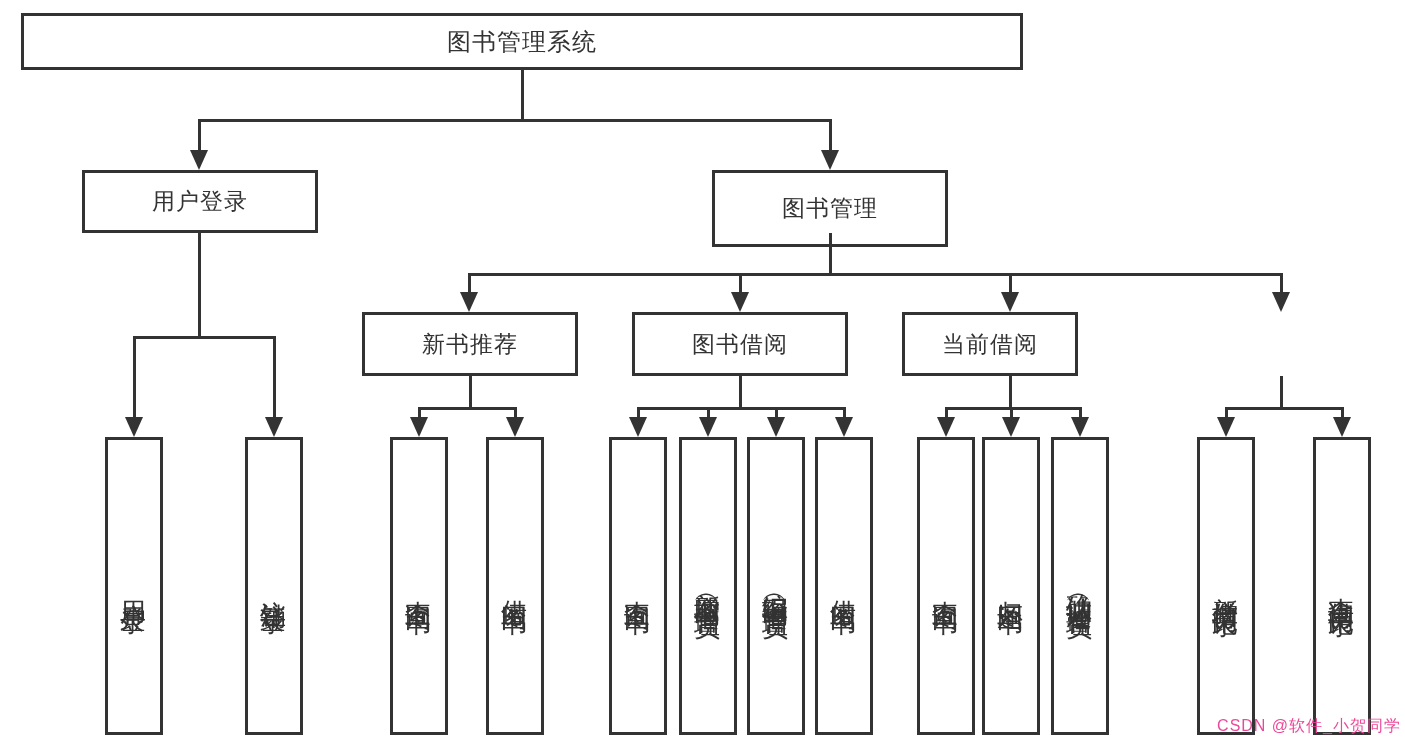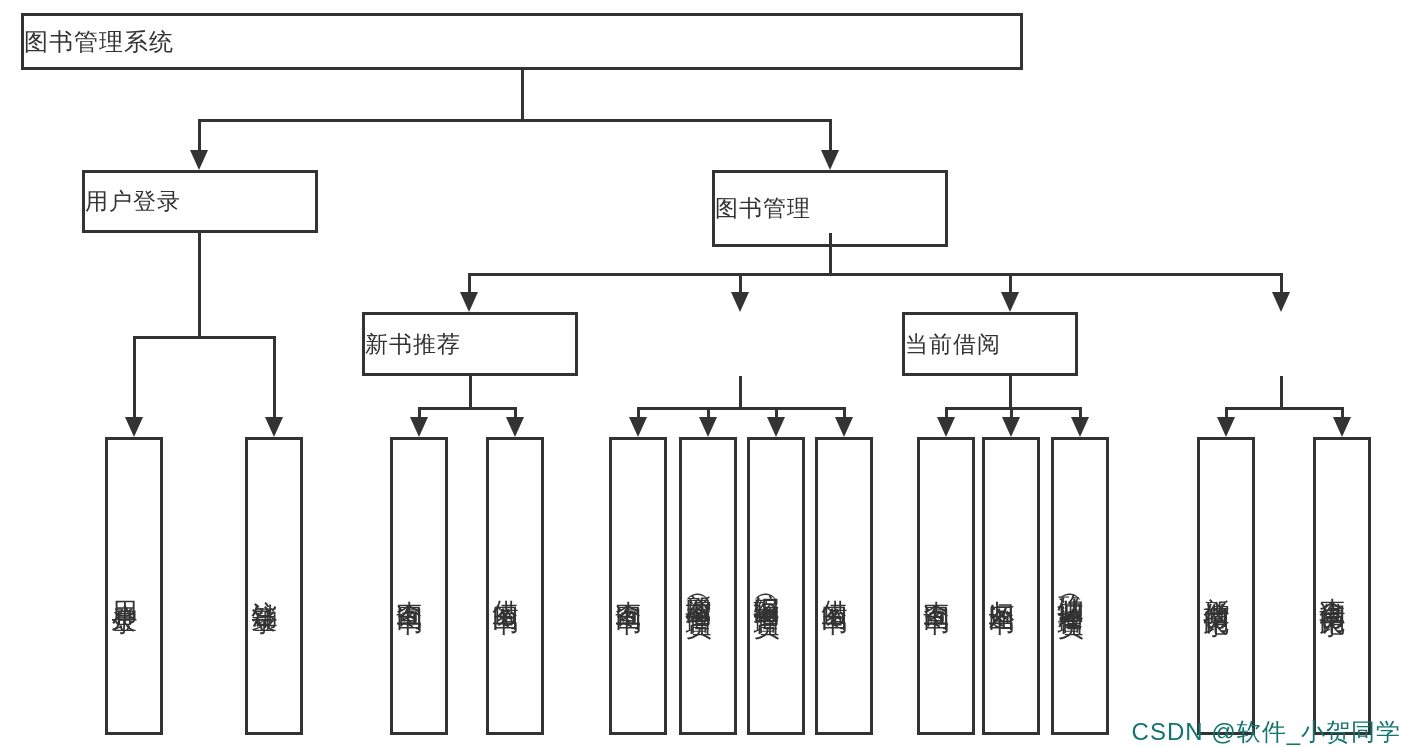--- a/index.html
+++ b/index.html
@@ -2,59 +2,62 @@
 <html><head>
 <meta charset="utf-8">
 <style>
   html,body{margin:0;padding:0;background:#fff}
   #canvas{
     position:relative;width:1405px;height:747px;background:#fff;
     font-family:"Liberation Sans","DejaVu Sans",sans-serif;color:#333;overflow:hidden;
   }
   .box{
     position:absolute;border:3px solid #333;background:#fff;box-sizing:border-box;
-    display:flex;align-items:center;
+    display:flex;align-items:center;justify-content:center;
   }
   .hlabel{font-size:23px;letter-spacing:1px;white-space:nowrap}
   .title-label{font-size:24px;letter-spacing:1px;white-space:nowrap}
   .vlabel{
     writing-mode:vertical-rl;text-orientation:mixed;
     font-size:26px;letter-spacing:3px;white-space:nowrap;
   }
   .ln{position:absolute;background:#333}
   .v{width:3px}
   .h{height:3px}
   .arr{
     position:absolute;width:0;height:0;
     border-left:9px solid transparent;border-right:9px solid transparent;
     border-top:20px solid #333;
   }
   .watermark{
     position:absolute;top:716px;right:4px;
-    font-size:24px;color:#0f766e;letter-spacing:1px;white-space:nowrap;
+    font-size:16px;color:#ec4899;letter-spacing:1px;white-space:nowrap;
   }
 </style>
 </head>
 <body>
 
 <div id="canvas">
 
   <div class="box" style="left:21px;top:13px;width:1002px;height:57px">
     <span class="title-label">图书管理系统</span>
   </div>
 
   <div class="box" style="left:82px;top:170px;width:236px;height:63px">
     <span class="hlabel">用户登录</span>
   </div>
   <div class="box" style="left:712px;top:170px;width:236px;height:77px">
     <span class="hlabel">图书管理</span>
   </div>
 
   <div class="box" style="left:362px;top:312px;width:216px;height:64px">
     <span class="hlabel">新书推荐</span>
+  </div>
+  <div class="box" style="left:632px;top:312px;width:216px;height:64px">
+    <span class="hlabel">图书借阅</span>
   </div>
   <div class="box" style="left:902px;top:312px;width:176px;height:64px">
     <span class="hlabel">当前借阅</span>
   </div>
 
   <div class="box" style="left:105px;top:437px;width:58px;height:298px">
     <span class="vlabel">用户登录</span>
   </div>
   <div class="box" style="left:245px;top:437px;width:58px;height:298px">
     <span class="vlabel">注销登录</span>

